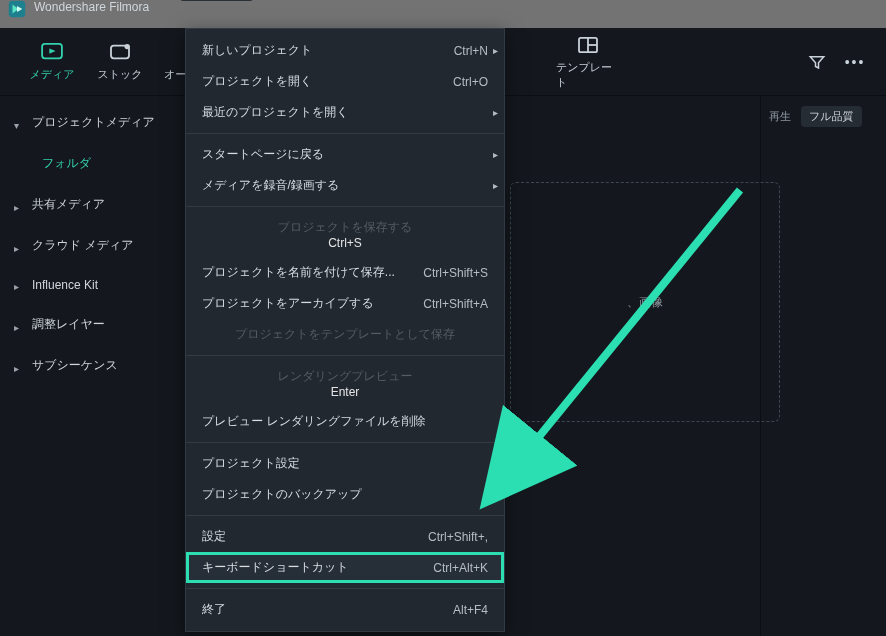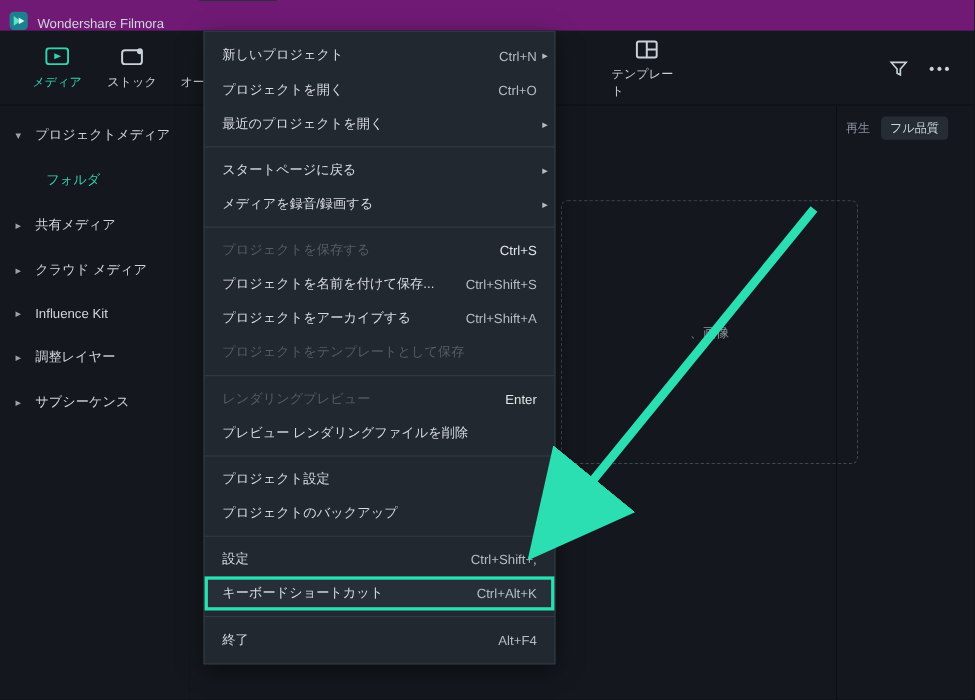--- a/index.html
+++ b/index.html
@@ -1,60 +1,60 @@
 <!DOCTYPE html>
 <html><head>
 <meta charset="utf-8">
 <style>
   * { margin: 0; padding: 0; box-sizing: border-box; font-family: -apple-system, "Segoe UI", Meiryo, sans-serif; }
   body { background: #0d1117; color: #c9d1d9; width: 886px; height: 636px; overflow: hidden; position: relative; }
 
   
-  .titlebar { height: 28px; background: #701a75; display: flex; align-items: flex-end; padding: 0 8px; gap: 8px; }
+  .titlebar { height: 28px; background: #737373; display: flex; align-items: flex-start; padding: 0 8px; gap: 8px; }
   .logo { width: 18px; height: 18px; border-radius: 4px; display:flex; align-items:center; justify-content:center; }
   .logo svg { width:18px; height:18px; }
   .app-title { font-size: 12px; color: #d0d6dc; }
   .menubar-inner { position: absolute; top: -24px; left: 180px; display: flex; align-items: center; }
   .menu-item { font-size: 12px; color: #e6e8eb; padding: 4px 12px; cursor: default; }
   .menu-item.active { background: #2a3038; border-radius: 3px; }
 
   
   .topstrip { height: 68px; background: #14181e; display:flex; align-items:center; padding-left: 20px; gap: 4px; border-bottom: 1px solid #0b0e13; }
   .mode-tab { display:flex; flex-direction:column; align-items:center; justify-content:center; width: 64px; gap:4px; color:#c9d1d9; font-size: 11px; }
   .mode-tab.active { color:#33d1ad; }
   .mode-tab .micon { width:28px; height:22px; display:flex; align-items:center; justify-content:center; }
   .mode-tab .micon svg { width:22px; height:18px; }
   .topstrip .rightbar { margin-left:auto; display:flex; gap:12px; padding-right: 18px; align-items:center; }
   .icon-btn { color:#c9d1d9; display:flex; align-items:center; justify-content:center; width:26px; height:26px; cursor:pointer; }
   .three-dots { letter-spacing:2px; font-size:14px; }
 
   
   .main { display:flex; height: calc(636px - 28px - 68px); }
   .sidebar { width: 172px; background:#14181e; padding-top:6px; }
-  .side-item { display:flex; align-items:center; gap:8px; padding: 12px 14px; font-size:12px; color:#cfd5db; cursor:pointer; }
+  .side-item { display:flex; align-items:flex-end; gap:8px; padding: 12px 14px; font-size:12px; color:#cfd5db; cursor:pointer; }
   .side-item.sub { padding-left: 42px; color:#33d1ad; }
   .chev { font-size:10px; color:#9aa2ac; width:10px; display:inline-block; }
   .chev.down::before { content:"▾"; }
   .chev.right::before { content:"▸"; }
 
   .content { flex:1; background:#14181e; position:relative; }
 
   
   .dropzone { position:absolute; left: 338px; top: 86px; width: 270px; height: 240px; border:1px dashed #3d4651; border-radius:6px; display:flex; flex-direction:column; align-items:center; justify-content:center; gap:14px; color:#9aa2ac; font-size:12px; }
   .dropzone .txt { font-size:12px; color:#8d959e; }
 
   
   .preview { width: 126px; background:#14181e; border-left:1px solid #0b0e13; padding:10px 8px; }
   .preview-row { display:flex; gap:10px; align-items:center; font-size:11px; color:#8d959e; }
   .pill { background:#262c34; padding:3px 8px; border-radius:4px; font-size:11px; color:#cfd5db; }
 
   
   .menu-panel { position:absolute; top:28px; left:185px; width: 320px; background:#212830; border:1px solid #313a44; box-shadow:0 6px 18px rgba(0,0,0,.5); z-index:50; padding:6px 0; }
   .m-row { display:flex; align-items:center; justify-content:space-between; padding: 7px 16px; font-size:12px; color:#d8dde2; cursor:pointer; position:relative; }
-  .m-row.disabled { color:#555c64; cursor:default; }
+  .m-row.disabled { color:#555c64; cursor:default;flex-direction:column; }
   .m-row .shortcut { color:#b5bcc4; font-size:12px; }
   .m-row.disabled .shortcut { color:#e5e5e5; }
   .m-row .subarrow { position:absolute; right:6px; font-size:10px; color:#b5bcc4; }
   .m-sep { height:1px; background:#323a44; margin:5px 0; }
   .m-row.highlight { outline:3px solid #2bdfb2; outline-offset:-3px; background:#262e37; }
 
   
   .annotation { position:absolute; z-index:100; pointer-events:none; }
 </style>
 </head>

